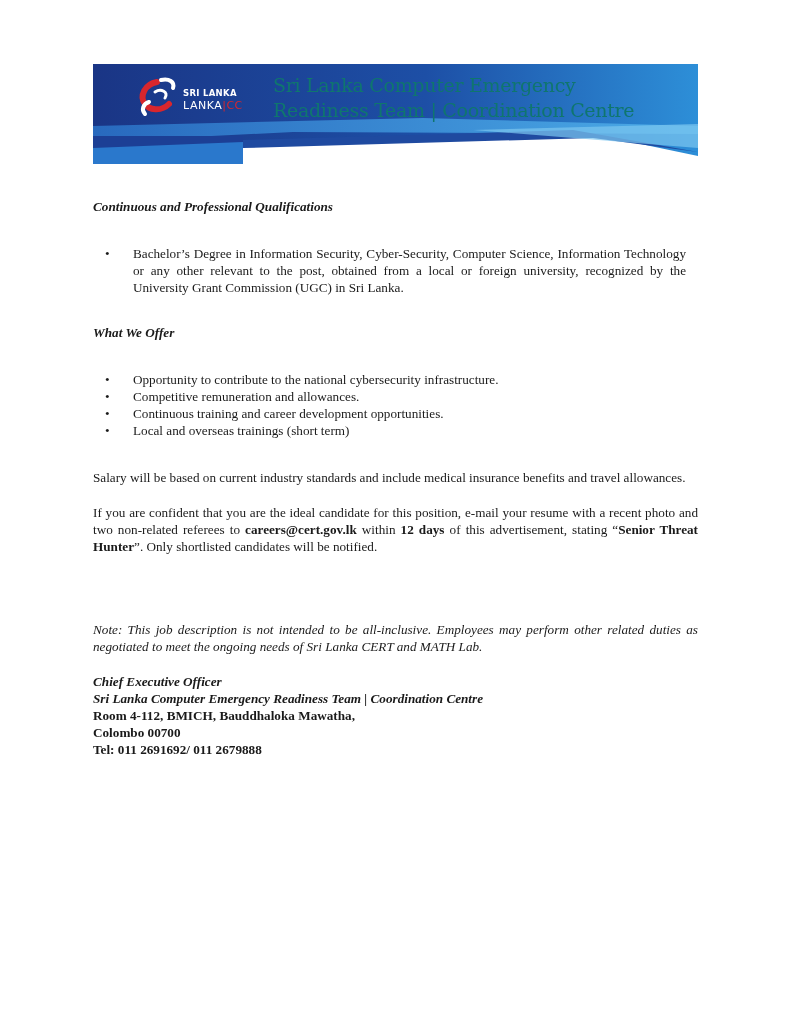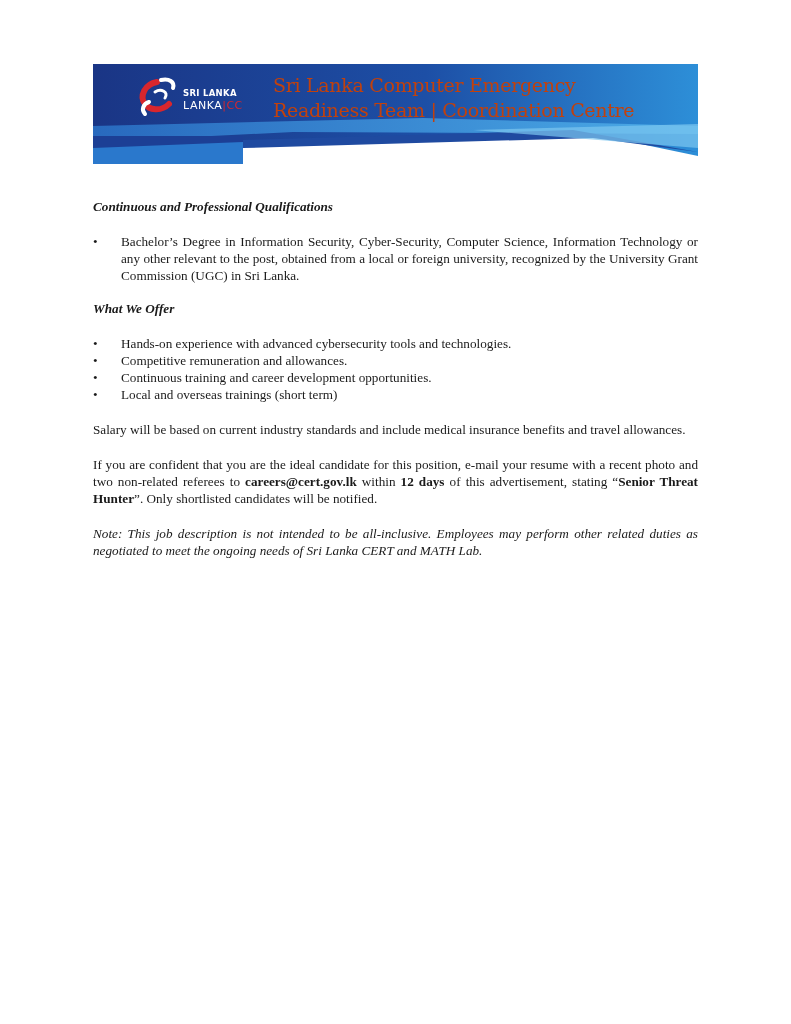--- a/index.html
+++ b/index.html
@@ -4,31 +4,31 @@
 <style>
   html, body { margin:0; padding:0; background:#ffffff; }
   body { width:791px; height:1024px; position:relative; overflow:hidden;
          font-family:"Liberation Serif", "DejaVu Serif", serif; color:#1a1a1a; }
   .banner { position:absolute; left:93px; top:64px; width:605px; height:100px; overflow:hidden; }
   .banner svg { position:absolute; left:0; top:0; }
   .logo { position:absolute; left:42px; top:10px; width:150px; height:48px; }
   .logo-text-1 { position:absolute; left:48px; top:14px; font-family:"DejaVu Sans", sans-serif; font-weight:bold; font-size:8.5px; color:#ffffff; letter-spacing:0.3px; }
   .logo-text-2 { position:absolute; left:48px; top:25px; font-family:"DejaVu Sans", sans-serif; font-size:11px; color:#ffffff; letter-spacing:0.5px; }
   .logo-text-2 .cc { color:#d8262d; }
-  .banner-title { position:absolute; left:180px; top:9px; color:#c2410c; font-family:"DejaVu Serif", serif; font-size:19px; line-height:25px; letter-spacing:-0.3px; }
+  .banner-title { position:absolute; left:180px; top:9px; color:#0f766e; font-family:"DejaVu Serif", serif; font-size:19px; line-height:25px; letter-spacing:-0.3px; }
   .content { position:absolute; left:93px; top:198px; width:605px; font-size:13.2px; line-height:17px; }
   .h { font-weight:bold; font-style:italic; margin:0; }
-  ul { list-style:none; margin:0; padding:0; }
+  ul { list-style:none; margin:12px; padding:0; }
   li { position:relative; padding-left:28px; text-align:justify; }
   li::before { content:"•"; position:absolute; left:0; top:0; }
   p { margin:0; text-align:justify; }
   .gap-a { height:18px; }
   .gap-b { height:16px; }
   .gap-c { height:18px; }
-  .ital { font-style:italic; }
+  .ital { font-style:italic;margin-top:48px; }
   .sig { font-weight:bold; line-height:17px; }
   .sig .i { font-style:italic; }
 </style>
 </head>
 <body>
 
 <div class="banner">
   <svg width="605" height="100" viewBox="0 0 605 100">
     <defs>
       <linearGradient id="bg" x1="0" y1="0" x2="1" y2="0">
@@ -68,25 +68,32 @@
 <div class="content">
   <p class="h">Continuous and Professional Qualifications</p>
   <div class="gap-a"></div>
   <ul>
     <li>Bachelor’s Degree in Information Security, Cyber-Security, Computer Science, Information Technology or any other relevant to the post, obtained from a local or foreign university, recognized by the University Grant Commission (UGC) in Sri Lanka.</li>
   </ul>
   <div class="gap-b"></div>
   <p class="h">What We Offer</p>
   <div class="gap-a"></div>
   <ul>
-    <li>Hands-on experience with advanced cybersecurity tools and technologies.</li>
+    <li>Opportunity to contribute to the national cybersecurity infrastructure.</li>
     <li>Competitive remuneration and allowances.</li>
     <li>Continuous training and career development opportunities.</li>
     <li>Local and overseas trainings (short term)</li>
   </ul>
   <div class="gap-c"></div>
   <p>Salary will be based on current industry standards and include medical insurance benefits and travel allowances.</p>
   <div class="gap-c"></div>
   <p><span>If you are confident that you are the ideal candidate for this position, e-mail your resume with a recent photo and two non-related referees to </span><b>careers@cert.gov.lk</b><span> within </span><b>12 days</b><span> of this advertisement, stating “</span><b>Senior Threat Hunter</b><span>”. Only shortlisted candidates will be notified.</span></p>
   <div class="gap-c"></div>
   <p class="ital">Note: This job description is not intended to be all-inclusive. Employees may perform other related duties as negotiated to meet the ongoing needs of Sri Lanka CERT and MATH Lab.</p>
   <div class="gap-c"></div>
+  <div class="sig">
+    <div class="i">Chief Executive Officer</div>
+    <div class="i">Sri Lanka Computer Emergency Readiness Team | Coordination Centre</div>
+    <div>Room 4-112, BMICH, Bauddhaloka Mawatha,</div>
+    <div>Colombo 00700</div>
+    <div>Tel: 011 2691692/ 011 2679888</div>
+  </div>
 </div>
 
 </body></html>

